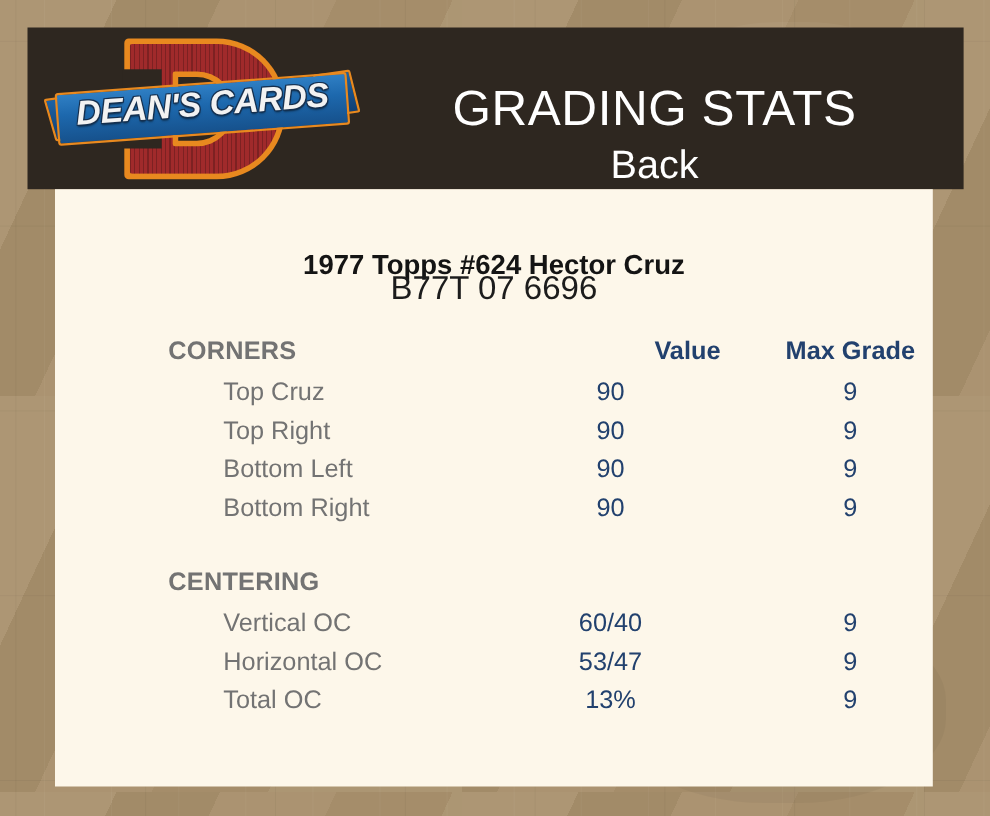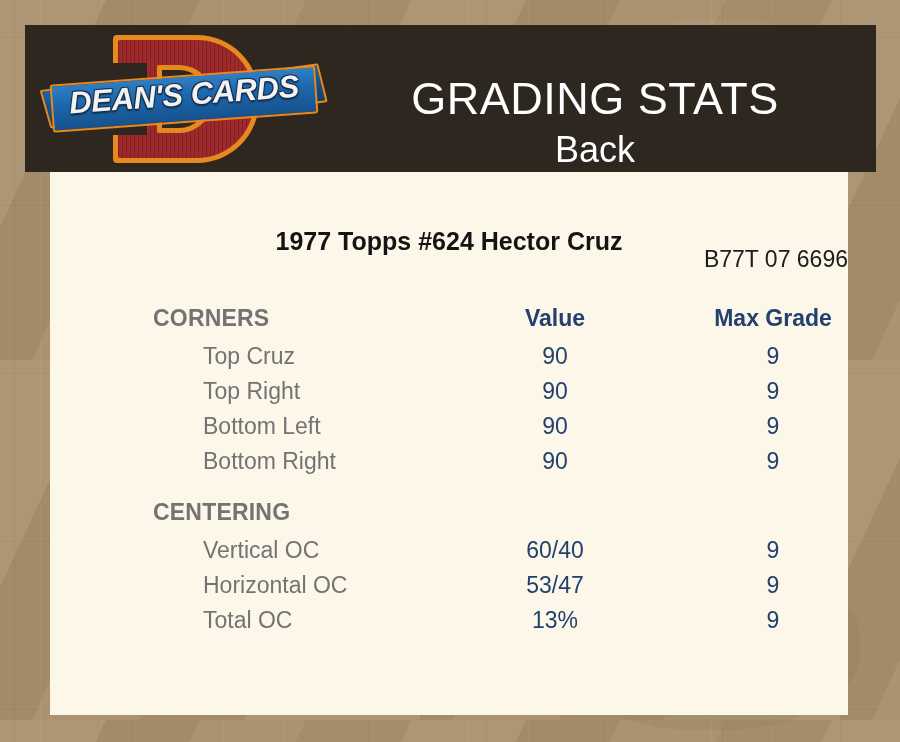--- a/index.html
+++ b/index.html
@@ -197,40 +197,40 @@
     font-weight: bold;
     color: #141414;
     white-space: nowrap;
     margin-top: 19px;
   }
   .card-serial {
     position: absolute;
     left: 0;
     top: 74px;
     width: 798px;
-    text-align: right;
-    font-size: 23px;
+    text-align: center;
+    font-size: 30px;
     color: #1c1c1c;
     white-space: nowrap;
   }
 
   
   #stats {
     position: absolute;
     left: 0;
     top: 133px;
     width: 798px;
   }
   .stats-row {
     position: relative;
     height: 35px;
     width: 798px;
   }
   .stats-row.section-head { height: 38px; }
-  .stats-row.section-head.second { margin-top: 16px; padding-left: 10px; }
+  .stats-row.section-head.second { margin-top: 32px; padding-left: 10px; }
 
   .col-label {
     position: absolute;
     left: 103px;
     top: 0;
     font-size: 23px;
     color: #737373;
     white-space: nowrap;
   }
   .section-head .col-label {
@@ -246,20 +246,21 @@
     left: 405px;
     top: 0;
     width: 200px;
     text-align: center;
     font-size: 23px;
     color: #22416e;
     white-space: nowrap;
   }
   .section-head .col-value {
     font-weight: bold;
+    text-align: right;
   }
   .col-grade {
     position: absolute;
     left: 603px;
     top: 0;
     width: 240px;
     text-align: center;
     font-size: 23px;
     color: #22416e;
     white-space: nowrap;

